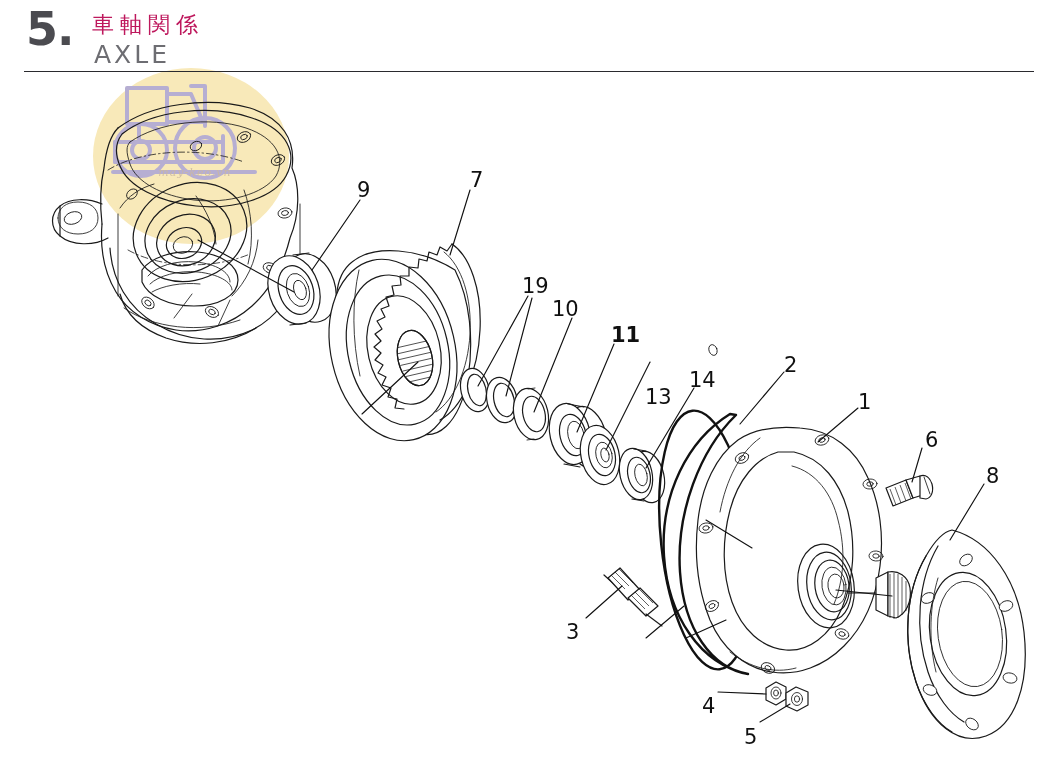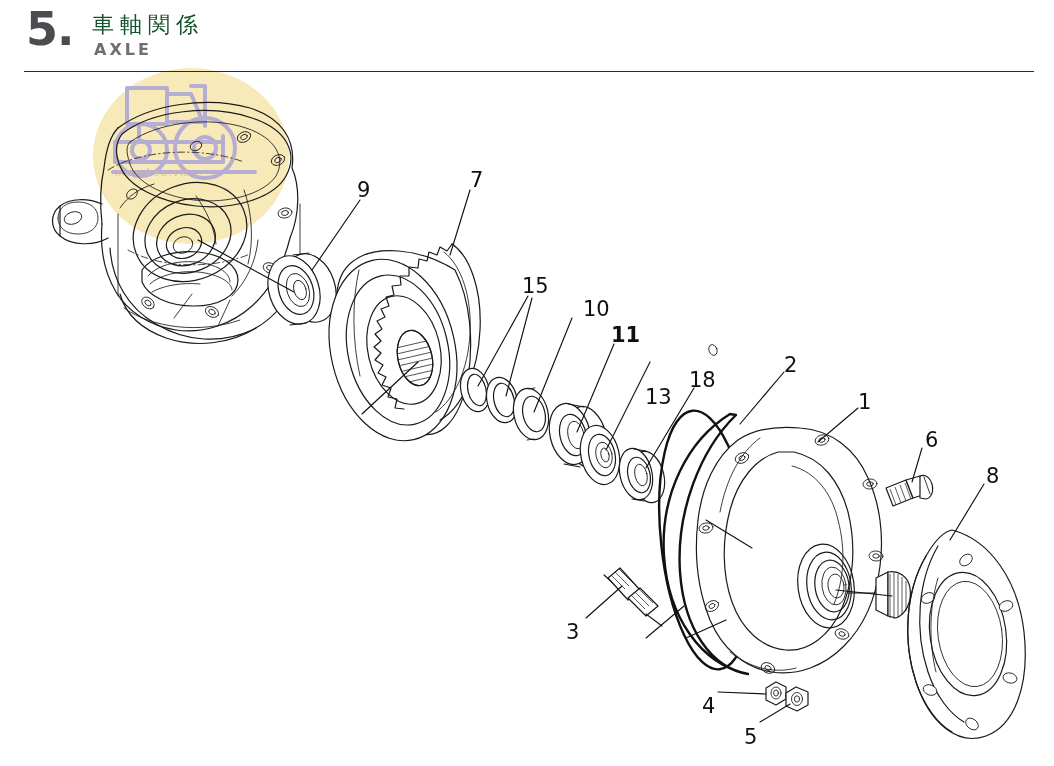--- a/index.html
+++ b/index.html
@@ -39,32 +39,32 @@
     letter-spacing: -1px;
     line-height: 1;
   }
   #title-jp {
     position: absolute;
     left: 92px;
     top: 14px;
     font-family: "DejaVu Sans", sans-serif;
     font-size: 22px;
     font-weight: 500;
-    color: #14532d;
+    color: #be185d;
     letter-spacing: 6px;
     line-height: 1;
     white-space: nowrap;
   }
   #title-en {
     position: absolute;
     left: 94px;
     top: 42px;
     font-family: "DejaVu Sans", sans-serif;
-    font-size: 16px;
-    font-weight: 700;
+    font-size: 25px;
+    font-weight: 400;
     color: #6d6d72;
     letter-spacing: 3px;
     line-height: 1;
     white-space: nowrap;
   }
   #header-rule {
     position: absolute;
     left: 24px;
     top: 71px;
     width: 1010px;
@@ -93,21 +93,21 @@
     left: 12px;
     top: 8px;
     width: 172px;
     height: 125px;
   }
   #watermark-text {
     position: absolute;
     left: 22px;
     top: 98px;
     width: 160px;
-    text-align: left;
+    text-align: center;
     font-family: "DejaVu Serif", serif;
     font-style: italic;
     font-size: 11px;
     letter-spacing: 1px;
     color: #cbb8a0;
     opacity: 0.85;
   }
 
   
   #drawing {
@@ -494,19 +494,19 @@
 
   <div class="callout" style="left:858px; top:392px;">1</div>
   <div class="callout" style="left:784px; top:355px;">2</div>
   <div class="callout" style="left:566px; top:622px;">3</div>
   <div class="callout" style="left:702px; top:696px;">4</div>
   <div class="callout" style="left:744px; top:727px;">5</div>
   <div class="callout" style="left:925px; top:430px;">6</div>
   <div class="callout" style="left:470px; top:170px;">7</div>
   <div class="callout" style="left:986px; top:466px;">8</div>
   <div class="callout" style="left:357px; top:180px;">9</div>
-  <div class="callout" style="left:583px; top:299px;text-align:right;">10</div>
+  <div class="callout" style="left:552px; top:299px;text-align:right;">10</div>
   <div class="callout" style="left:611px; top:325px;font-weight:bold;">11</div>
-  <div class="callout" style="left:522px; top:276px;">15</div>
+  <div class="callout" style="left:522px; top:276px;">19</div>
   <div class="callout" style="left:645px; top:343px;margin-top:44px;">13</div>
-  <div class="callout" style="left:689px; top:370px;">18</div>
+  <div class="callout" style="left:689px; top:370px;">14</div>
 
 </div>
 
 </body></html>

